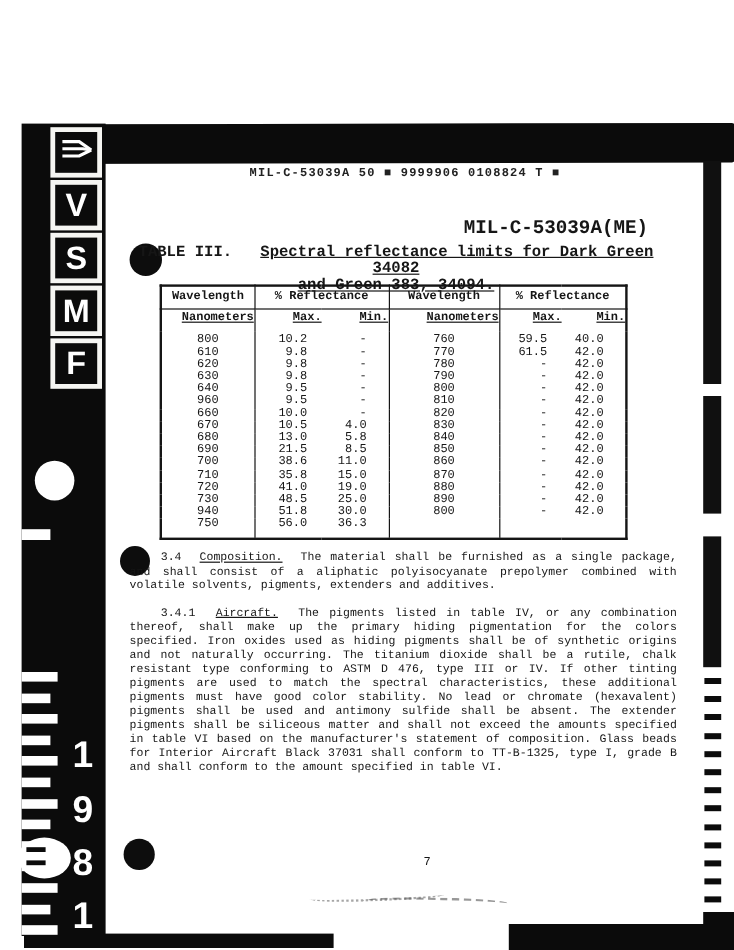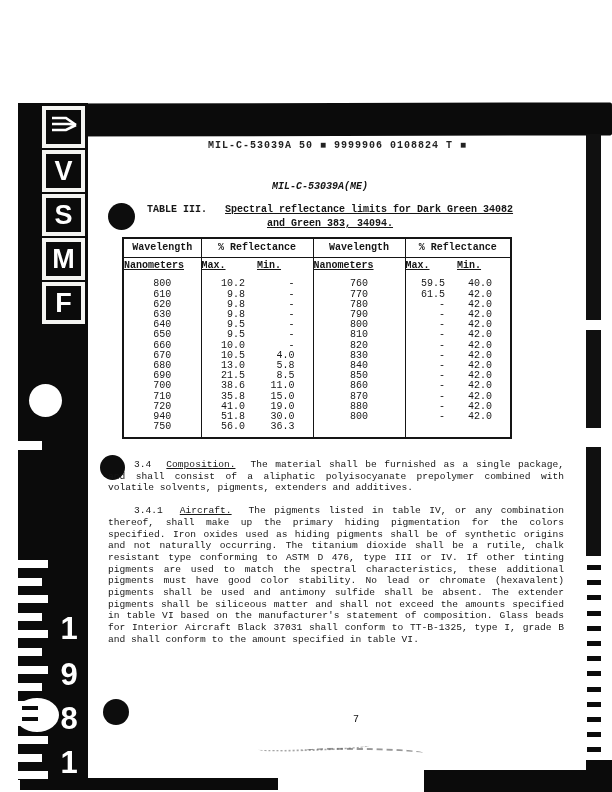--- a/index.html
+++ b/index.html
@@ -32,30 +32,30 @@
   .stripe { position:absolute; left:0; height:8px; background:#ffffff; }
   .digit { position:absolute; left:36px; width:30px; text-align:center; color:#ffffff; font-family:"Liberation Sans",sans-serif; font-weight:bold; font-size:31px; line-height:1; }
   .oval8 { position:absolute; left:-3px; top:595px; width:44px; height:34px; background:#ffffff; border-radius:50%; }
   .oval8 .dash { position:absolute; left:7px; width:16px; height:4px; background:#0b0b0b; }
 
   
   .punch { border-radius:50%; background:#0d0d0d; }
 
   
   .film-header { left:208px; top:140px; width:300px; font-size:10px; font-weight:bold; letter-spacing:1px; color:#222; }
-  .doc-id { left:100px; top:181px; width:440px; text-align:center; font-size:10px; font-weight:bold;font-style:italic; }
-  .tbl-caption { left:110px; top:203px; width:440px; text-align:center; font-size:10px; font-weight:bold; line-height:14px; }
+  .doc-id { left:100px; top:181px; width:440px; text-align:right; font-size:16px; font-weight:bold; }
+  .tbl-caption { left:110px; top:203px; width:440px; text-align:center; font-size:13px; font-weight:bold; line-height:14px; }
   .tbl-caption .ul { text-decoration:underline; }
 
   
-  table.spec { position:absolute; left:122px; top:237px; width:388px; border-collapse:collapse; table-layout:fixed; font-size:10px; }
+  table.spec { position:absolute; left:133px; top:237px; width:388px; border-collapse:collapse; table-layout:fixed; font-size:10px; }
   table.spec { border:2px solid #151515; }
   table.spec th, table.spec td { font-weight:normal; padding:0; line-height:10.2px; }
   table.spec thead th { font-weight:bold; padding:4px 0 4px 0; border-bottom:1.5px solid #151515; text-align:center; font-size:10px; }
-  table.spec .subhead td { padding:4px 0 8px 0; text-align:left; }
+  table.spec .subhead td { padding:4px 0 8px 0; text-align:right; }
   table.spec .subhead .ul { text-decoration:underline; font-weight:bold; }
   .vline { border-right:1.5px solid #151515; }
   table.spec tbody td.c0, table.spec tbody td.c3 { text-align:center; }
   table.spec tbody td.c1, table.spec tbody td.c4 { text-align:right; padding-right:12px; }
   table.spec tbody td.c2, table.spec tbody td.c5 { text-align:right; padding-right:18px; }
   table.spec tbody tr:first-child td { padding-top:3px; }
   table.spec tbody tr:last-child td { padding-bottom:5px; }
 
   
   .paras { left:108px; top:459px; width:456px; font-size:9.6px; line-height:11.7px; text-align:justify; }
@@ -238,21 +238,21 @@
       </tr>
       <tr>
         <td class="c0 vline">640</td>
         <td class="c1">9.5</td>
         <td class="c2 vline">-</td>
         <td class="c3 vline">800</td>
         <td class="c4">-</td>
         <td class="c5">42.0</td>
       </tr>
       <tr>
-        <td class="c0 vline">650</td>
+        <td class="c0 vline">960</td>
         <td class="c1">9.5</td>
         <td class="c2 vline">-</td>
         <td class="c3 vline">810</td>
         <td class="c4">-</td>
         <td class="c5">42.0</td>
       </tr>
       <tr>
         <td class="c0 vline">660</td>
         <td class="c1">10.0</td>
         <td class="c2 vline">-</td>
@@ -298,20 +298,28 @@
         <td class="c2 vline">15.0</td>
         <td class="c3 vline">870</td>
         <td class="c4">-</td>
         <td class="c5">42.0</td>
       </tr>
       <tr>
         <td class="c0 vline">720</td>
         <td class="c1">41.0</td>
         <td class="c2 vline">19.0</td>
         <td class="c3 vline">880</td>
+        <td class="c4">-</td>
+        <td class="c5">42.0</td>
+      </tr>
+      <tr>
+        <td class="c0 vline">730</td>
+        <td class="c1">48.5</td>
+        <td class="c2 vline">25.0</td>
+        <td class="c3 vline">890</td>
         <td class="c4">-</td>
         <td class="c5">42.0</td>
       </tr>
       <tr>
         <td class="c0 vline">940</td>
         <td class="c1">51.8</td>
         <td class="c2 vline">30.0</td>
         <td class="c3 vline">800</td>
         <td class="c4">-</td>
         <td class="c5">42.0</td>

